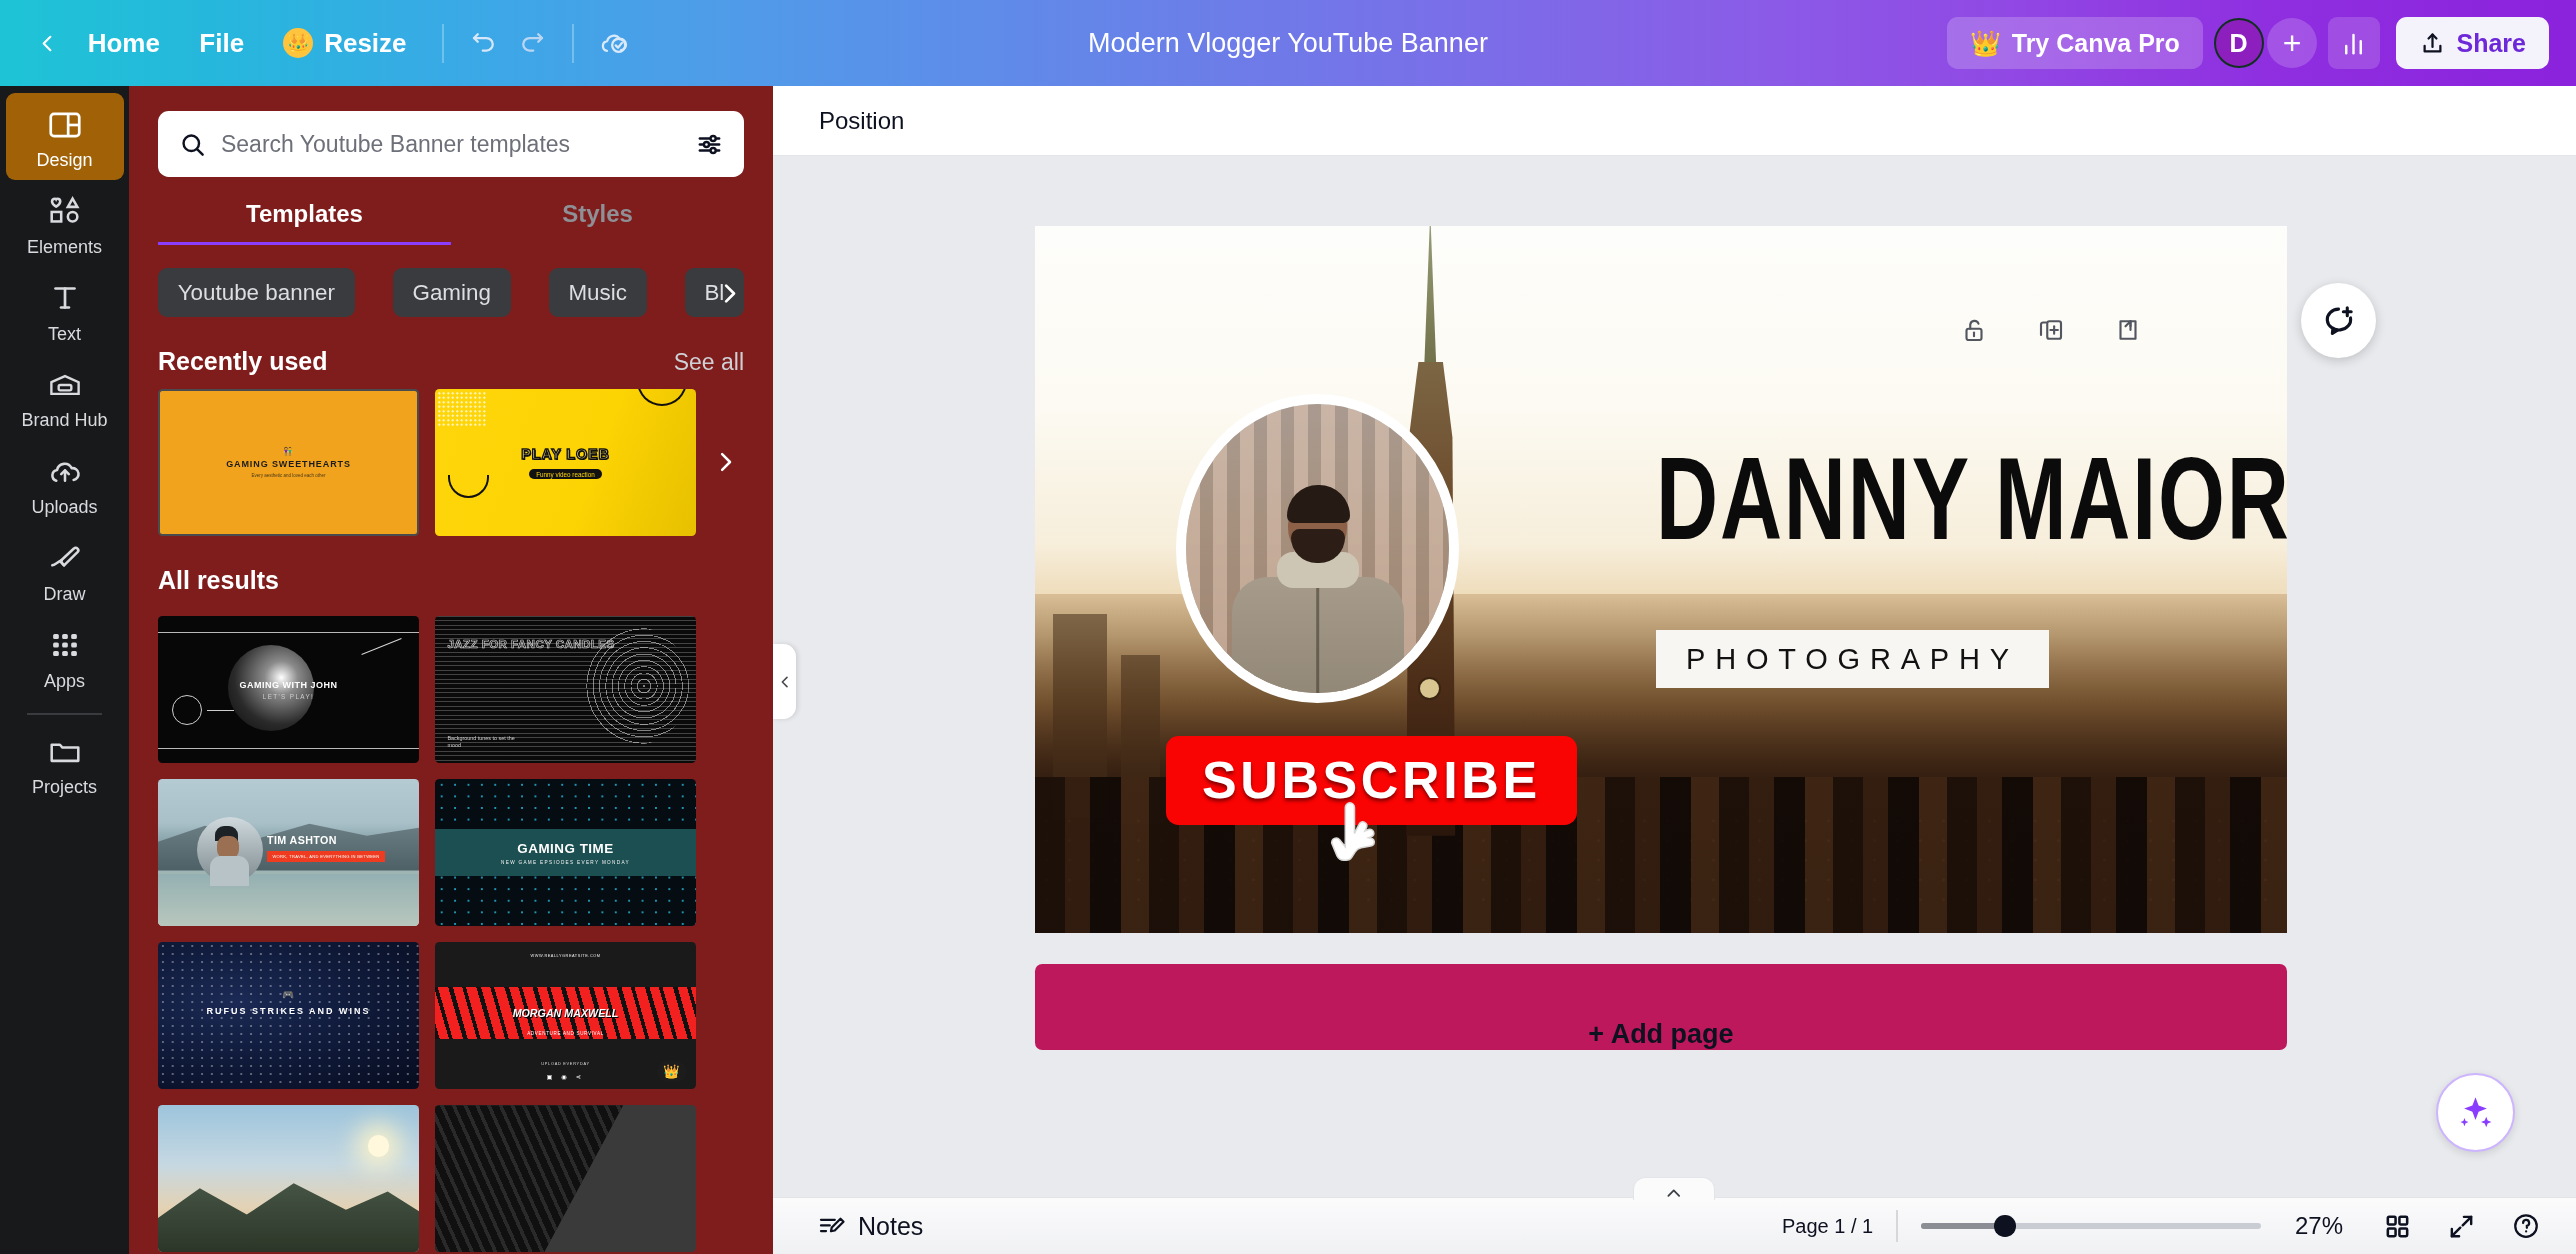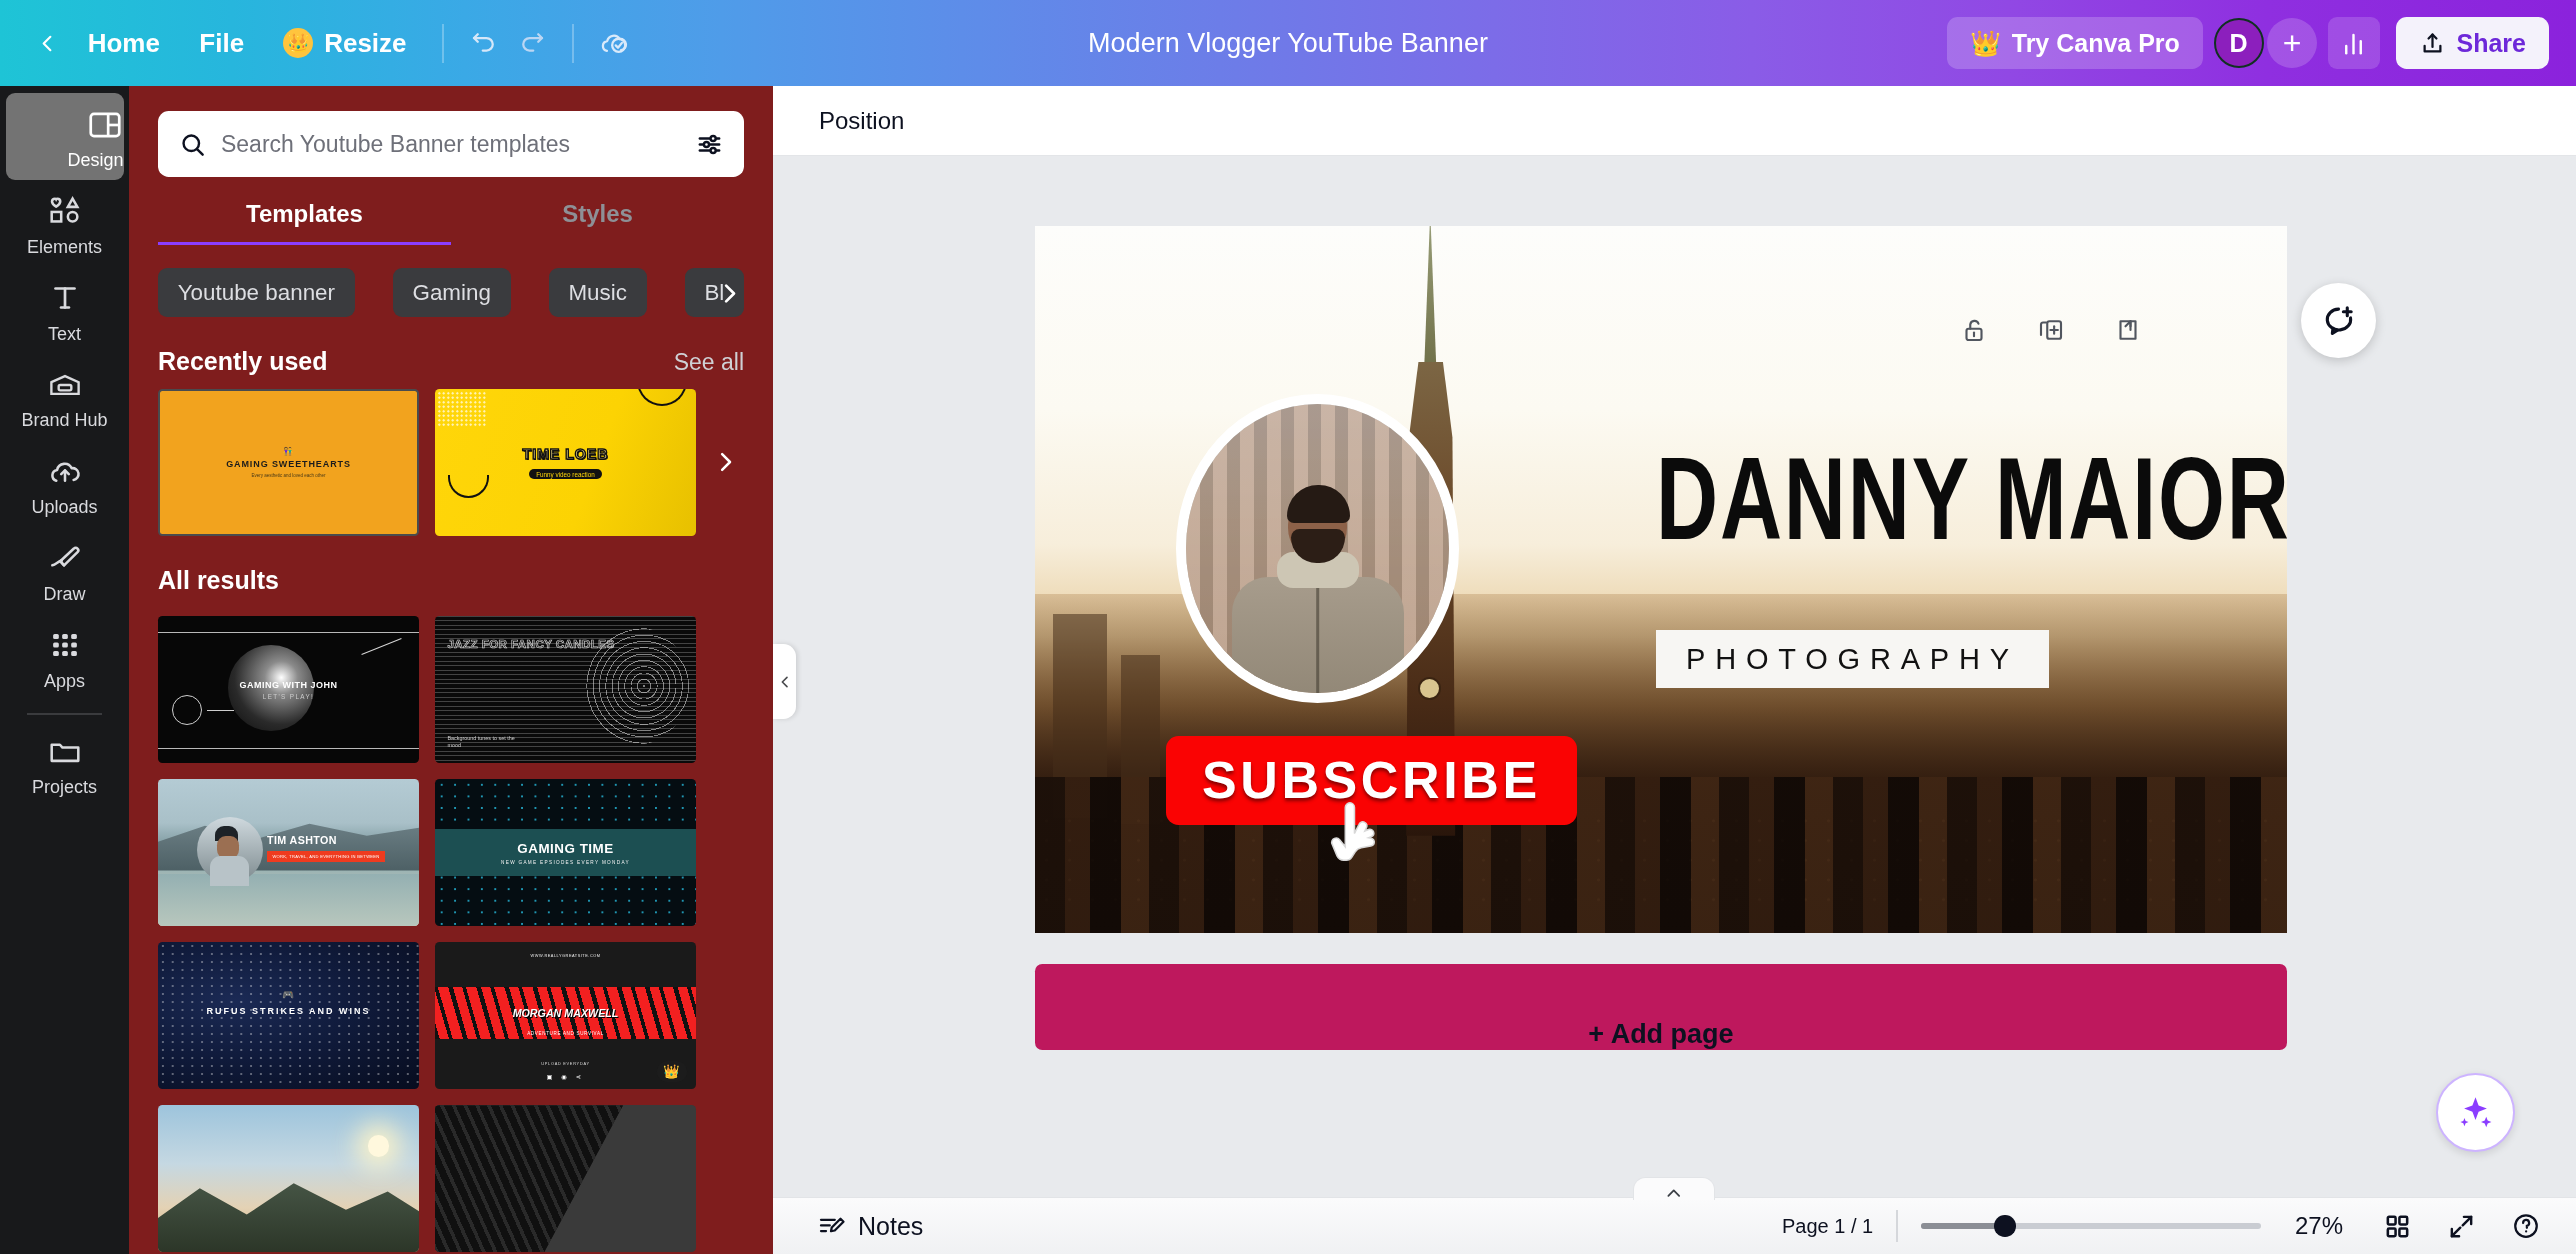--- a/index.html
+++ b/index.html
@@ -66,21 +66,21 @@
   
   .rail {
     position:absolute; left:0; top:86px; width:129px; height:1168px;
     background:#18191b; display:flex; flex-direction:column; align-items:center;
     padding-top: 7.2px; z-index: 5;
   }
   .rail-item {
     width: 118px; padding: 12.5px 0 9px; display:flex; flex-direction:column;
     align-items:center; gap:6.3px; cursor:pointer; border-radius:9px; color:#d9dade;
   }
-  .rail-item.active { background: #737373; color:#fff;align-items:flex-end; }
+  .rail-item.active { background: #a16207; color:#fff; }
   .rail-label { font-size: 18px; font-weight: 500; }
   .rail-sep { width: 75px; height: 1.8px; background:#3a3b3e; margin: 12.5px 0 5.4px; }
 
   
   .panel {
     position:absolute; left:129px; top:86px; width:644px; height:1168px;
     background:#7f1d1d; overflow:hidden;
   }
   .search-wrap { padding: 25px 29px 0; }
   .search-box {
@@ -514,21 +514,21 @@
         </div>
         <div class="thumb" style="background: linear-gradient(110deg,#ffd60a 0%,#fcd303 60%,#e7c000 100%);">
           <div style="position:absolute;left:1.8px;top:1.8px;width:50px;height:36px;
                background-image:radial-gradient(circle,#fff 0.9px,transparent 1.3px);background-size:4.5px 4.5px;opacity:.75;"></div>
           <div style="position:absolute;right:9px;top:-12.5px;width:50px;height:30px;border:2.7px solid #111;
                border-radius:0 0 36px 36px;border-top:none;"></div>
           <div style="position:absolute;left:12.5px;top:86px;width:41px;height:23px;border:2.7px solid #111;
                border-radius:0 0 34px 34px;border-top:none;"></div>
           <div class="t-center" style="justify-content:center;">
             <div class="t-title" style="font-size:14.3px;letter-spacing:0.9px;color:#ffe98a;
-                 -webkit-text-stroke:1.4px #111; text-shadow:0.9px 0.9px 0 #111;">TIME LOEB</div>
+                 -webkit-text-stroke:1.4px #111; text-shadow:0.9px 0.9px 0 #111;">PLAY LOEB</div>
             <div style="background:#111;color:#ffd60a;font-size:6.3px;padding:1.8px 7.2px;border-radius:7.2px;margin-top:3.6px;">Funny video reaction</div>
           </div>
         </div>
       </div>
       <div class="row-next">
         <svg width="27" height="27" viewBox="0 0 24 24" fill="none" stroke="#fff" stroke-width="2.2" stroke-linecap="round" stroke-linejoin="round">
             <polyline points="9 5 16 12 9 19"></polyline>
           </svg>
       </div>
     </div>

